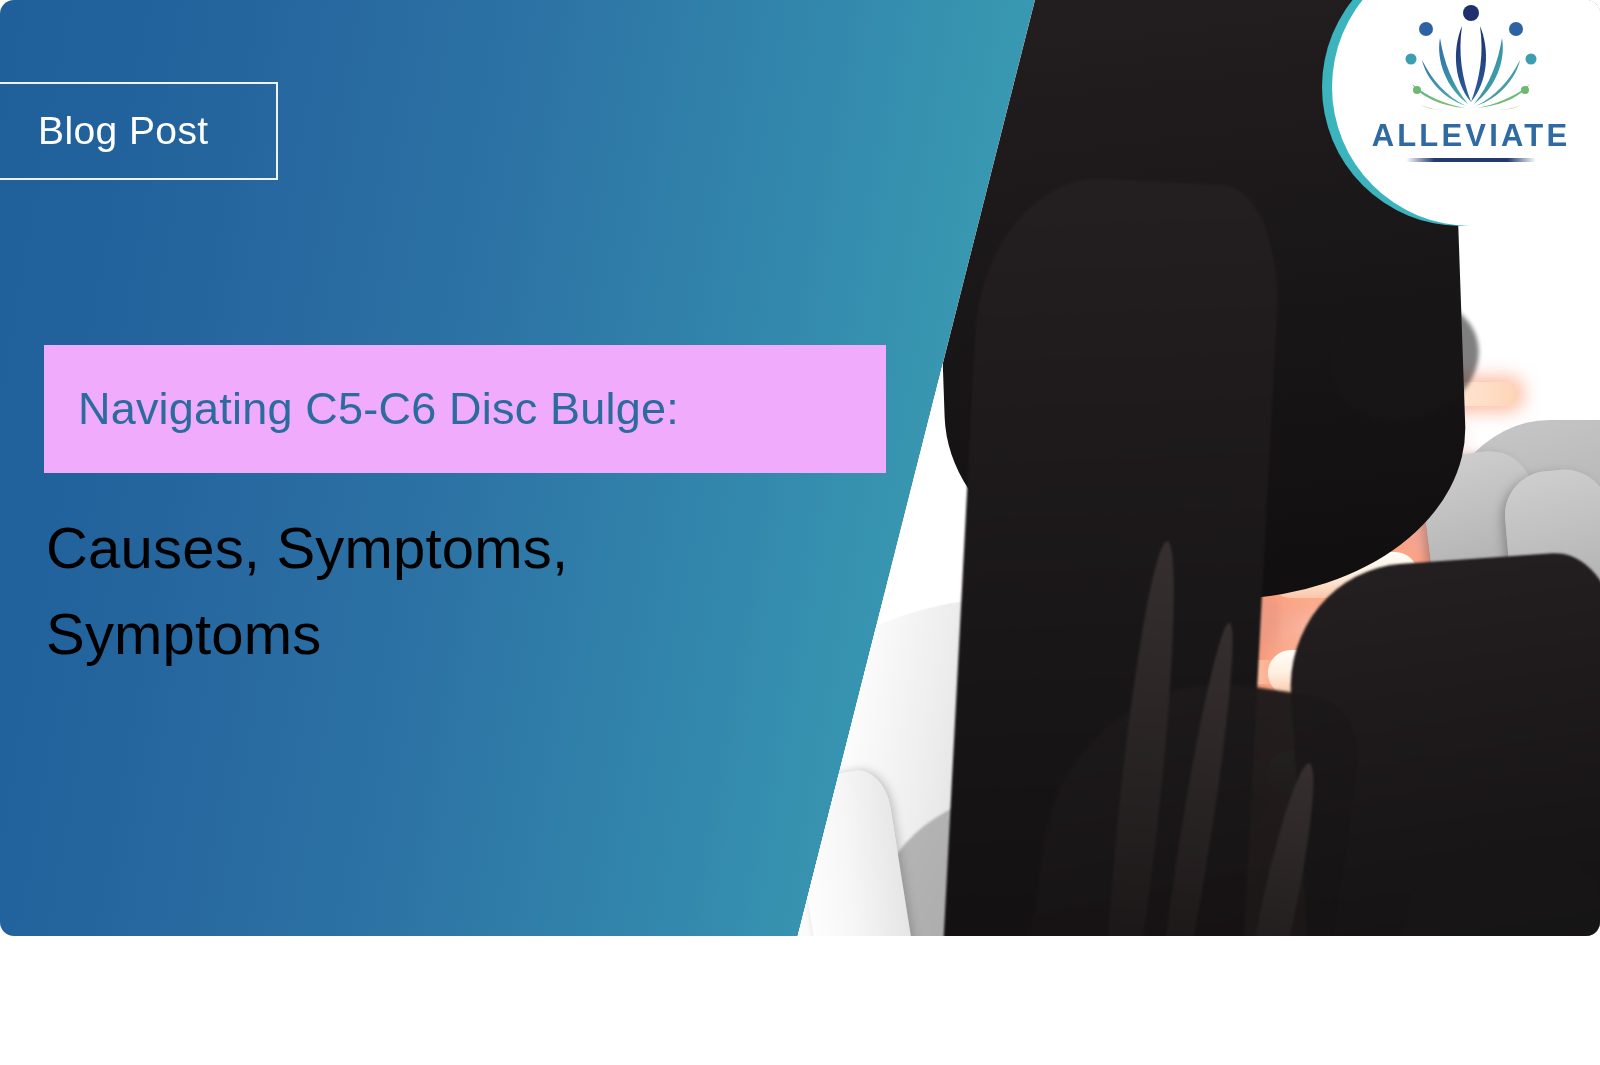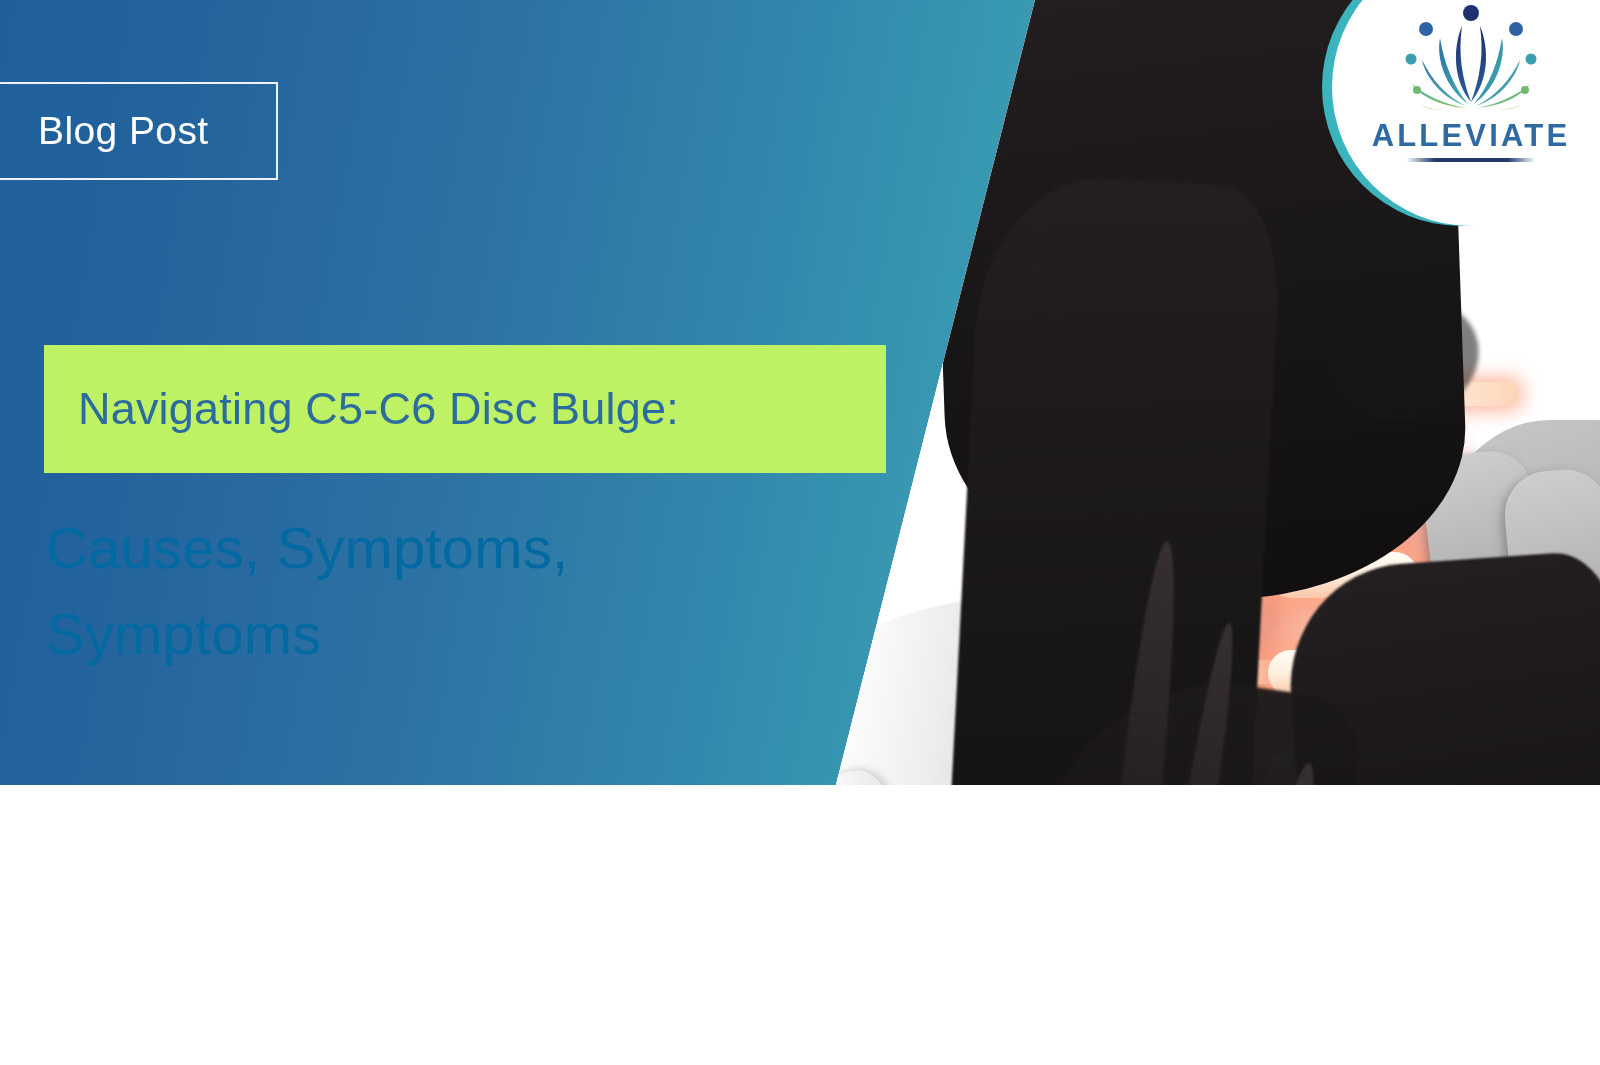--- a/index.html
+++ b/index.html
@@ -3,23 +3,24 @@
 <meta charset="utf-8">
 <style>
   html, body {
     margin: 0;
     padding: 0;
     background: #ffffff;
   }
   #banner {
     position: relative;
     width: 1600px;
-    height: 785px;
+    height: 936px;
     overflow: hidden;
     font-family: "Liberation Sans", sans-serif;
+    border-radius: 14px;
   }
 
   
   .gradient-panel {
     position: absolute;
     inset: 0;
     background: linear-gradient(100deg,
         #1f5f9a 0%,
         #25659e 14%,
         #2c72a4 30%,
@@ -295,38 +296,38 @@
     padding-left: 42px;
   }
 
   
   .title-bar {
     position: absolute;
     left: 44px;
     top: 345px;
     width: 842px;
     height: 128px;
-    background: #bef264;
+    background: #f0abfc;
     display: flex;
     align-items: center;
   }
   .title-bar-text {
     color: #2c6b9e;
     font-size: 45px;
     font-weight: 400;
     letter-spacing: 0.2px;
     padding-left: 34px;
     white-space: nowrap;
   }
   .subtitle {
     position: absolute;
     left: 46px;
     top: 505px;
     width: 760px;
-    color: #0369a1;
+    color: #000000;
     font-size: 58px;
     font-weight: 400;
     line-height: 86px;
     letter-spacing: 0.2px;
   }
   .subtitle-line { display: block; white-space: nowrap; }
 </style>
 </head>
 <body>
 

